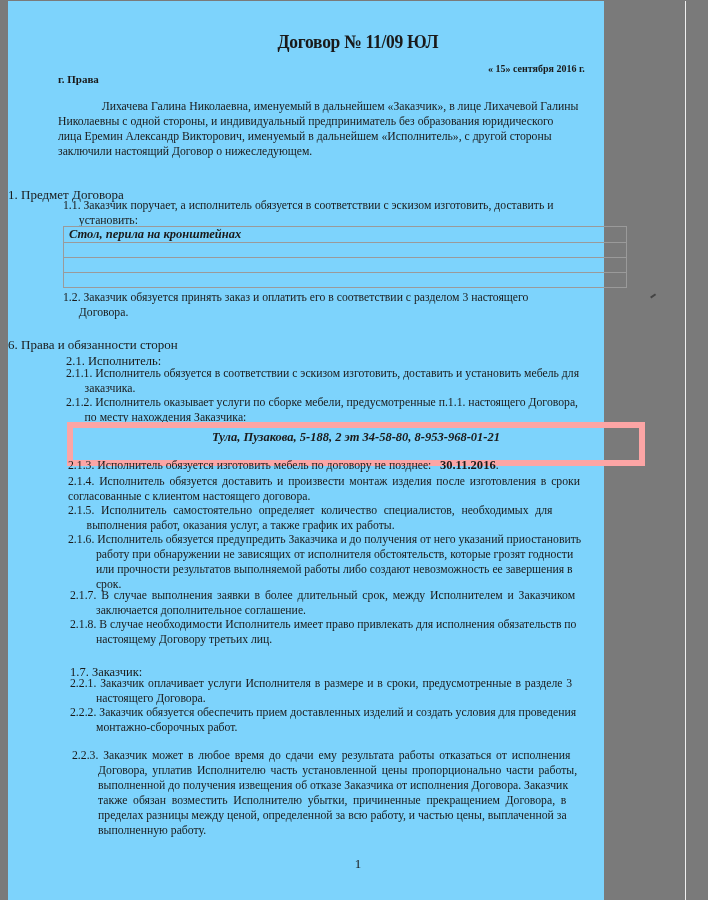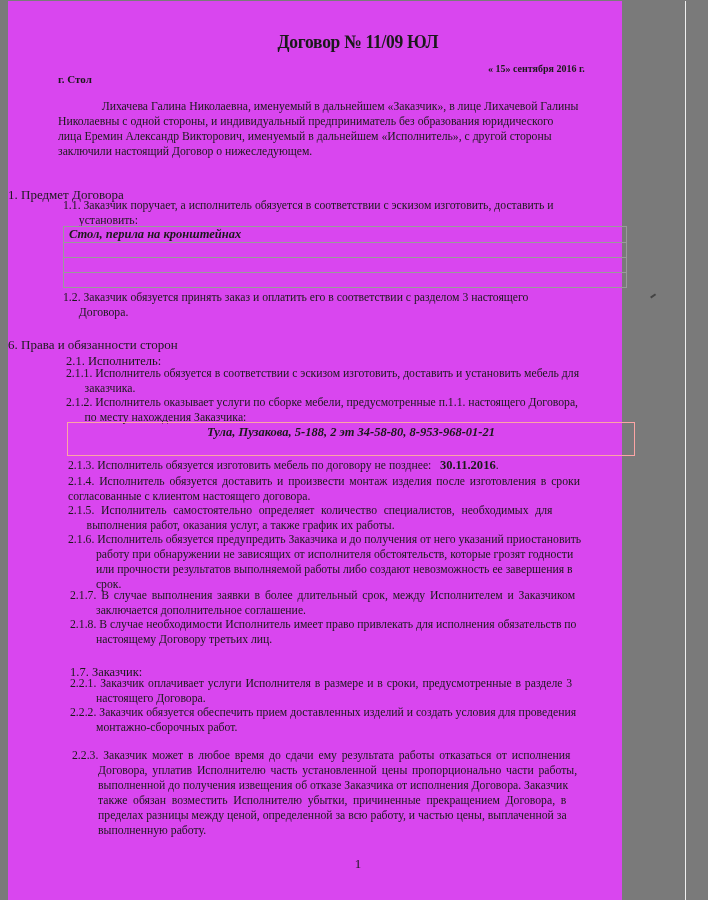--- a/index.html
+++ b/index.html
@@ -5,22 +5,21 @@
   html, body { margin: 0; padding: 0; }
   body {
     width: 708px; height: 900px; overflow: hidden;
     background: #7a7a7a;
     font-family: "Liberation Serif", serif;
     color: #1a1a1a;
     position: relative;
   }
   .page {
     position: absolute; left: 8px; top: 1px; width: 596px; height: 899px;
-    background: #d946ef;
-    padding-left: 18px;
+    background: #7dd3fc;
   }
   .page-edge {
     position: absolute; left: 677px; top: 0; width: 1px; height: 899px;
     background: #f0f0f0;
   }
   .abs { position: absolute; white-space: nowrap; }
   .title {
     left: 0; width: 700px; top: 30px; text-align: center;
     font-size: 19px; font-weight: bold; letter-spacing: -0.3px;
     transform: scaleX(0.92);
@@ -39,40 +38,40 @@
   .grid-table {
     position: absolute; left: 55px; top: 225px; width: 564px;
     border: 1px solid #701a75; border-collapse: collapse;
   }
   .grid-table td {
     border: 1px solid #9a9a9a; height: 14px; padding: 0 5px;
     font-size: 12.5px; font-weight: bold; font-style: italic;
   }
   .addr-box {
     position: absolute; left: 59px; top: 421px; width: 566px; height: 32px;
-    border: 1px solid #fca5a5;
+    border: 6px solid #fca5a5;
   }
   .addr-text {
     position: absolute; left: 0; width: 566px; top: 2px; text-align: center;
     font-size: 12.5px; font-weight: bold; font-style: italic; white-space: nowrap;
   }
   .pagenum { left: 0; width: 700px; top: 855px; text-align: center; font-size: 13px; }
   .tick {
     position: absolute; left: 642px; top: 294px; width: 6px; height: 1.5px;
     background: #444; transform: rotate(-35deg);
   }
 </style>
 </head>
 <body>
 
 <div class="page">
   <div class="page-edge"></div>
 
   <div class="abs title">Договор № 11/09 ЮЛ</div>
-  <div class="abs city">г. Стол</div>
+  <div class="abs city">г. Права</div>
   <div class="abs date">« 15» сентября 2016 г.</div>
 
   <div class="p" style="left:50px; top:98px;">
     <span class="line" style="padding-left:47px">Лихачева Галина Николаевна,  именуемый в дальнейшем «Заказчик», в лице Лихачевой Галины</span>
     <span class="line">Николаевны с одной стороны, и индивидуальный предприниматель без образования юридического</span>
     <span class="line">лица Еремин Александр Викторович, именуемый в дальнейшем «Исполнитель», с другой стороны</span>
     <span class="line">заключили настоящий Договор о нижеследующем.</span>
   </div>
 
   <div class="abs heading" style="left:0; width:700px; top:186px;">1. Предмет Договора</div>

